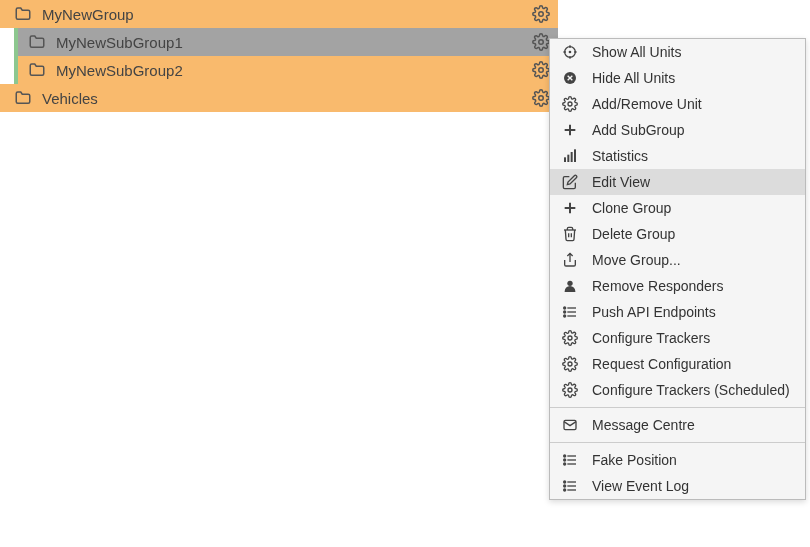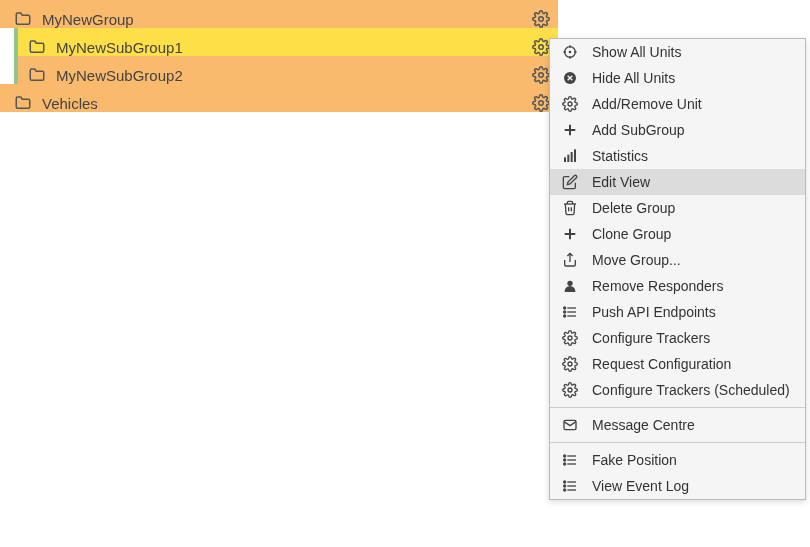--- a/index.html
+++ b/index.html
@@ -15,30 +15,30 @@
       width: 810px;
       height: 547px;
       position: relative;
     }
     .tree {
       width: 558px;
       padding-top: 0;
     }
     .tree-row {
       display: flex;
-      align-items: flex-end;
+      align-items: center;
       height: 28px;
       padding-right: 8px;
       position: relative;
     }
     .tree-row.orange {
       background: #f9ba6d;
     }
     .tree-row.green {
-      background: #fde047;
+      background: #a3a3a3;
     }
     .indent-0 { padding-left: 14px; }
     .indent-1 {
       margin-left: 14px;
       padding-left: 10px;
       border-left: 4px solid #8dc78f;
     }
     .folder-icon {
       width: 18px;
       height: 18px;
@@ -212,38 +212,38 @@
       <span class="menu-icon">
         <svg viewBox="0 0 24 24" fill="none" stroke="#444" stroke-width="2">
           <path d="M11 4H4a2 2 0 0 0-2 2v14a2 2 0 0 0 2 2h14a2 2 0 0 0 2-2v-7"></path>
           <path d="M18.5 2.5a2.1 2.1 0 0 1 3 3L12 15l-4 1 1-4 9.5-9.5z"></path>
         </svg>
       </span>
       <span>Edit View</span>
     </div>
     <div class="menu-item">
       <span class="menu-icon">
+        <svg viewBox="0 0 24 24" stroke="#444" stroke-width="3">
+          <line x1="12" y1="4" x2="12" y2="20"></line>
+          <line x1="4" y1="12" x2="20" y2="12"></line>
+        </svg>
+      </span>
+      <span>Clone Group</span>
+    </div>
+    <div class="menu-item">
+      <span class="menu-icon">
         <svg viewBox="0 0 24 24" fill="none" stroke="#444" stroke-width="2">
           <polyline points="3 6 5 6 21 6"></polyline>
           <path d="M19 6l-1 14a2 2 0 0 1-2 2H8a2 2 0 0 1-2-2L5 6"></path>
           <path d="M8 6V4a2 2 0 0 1 2-2h4a2 2 0 0 1 2 2v2"></path>
           <line x1="10" y1="11" x2="10" y2="17"></line>
           <line x1="14" y1="11" x2="14" y2="17"></line>
         </svg>
       </span>
       <span>Delete Group</span>
-    </div>
-    <div class="menu-item">
-      <span class="menu-icon">
-        <svg viewBox="0 0 24 24" stroke="#444" stroke-width="3">
-          <line x1="12" y1="4" x2="12" y2="20"></line>
-          <line x1="4" y1="12" x2="20" y2="12"></line>
-        </svg>
-      </span>
-      <span>Clone Group</span>
     </div>
     <div class="menu-item">
       <span class="menu-icon">
         <svg viewBox="0 0 24 24" fill="none" stroke="#444" stroke-width="2">
           <path d="M4 12v7a2 2 0 0 0 2 2h12a2 2 0 0 0 2-2v-7"></path>
           <polyline points="16 6 12 2 8 6"></polyline>
           <line x1="12" y1="2" x2="12" y2="15"></line>
         </svg>
       </span>
       <span>Move Group...</span>

